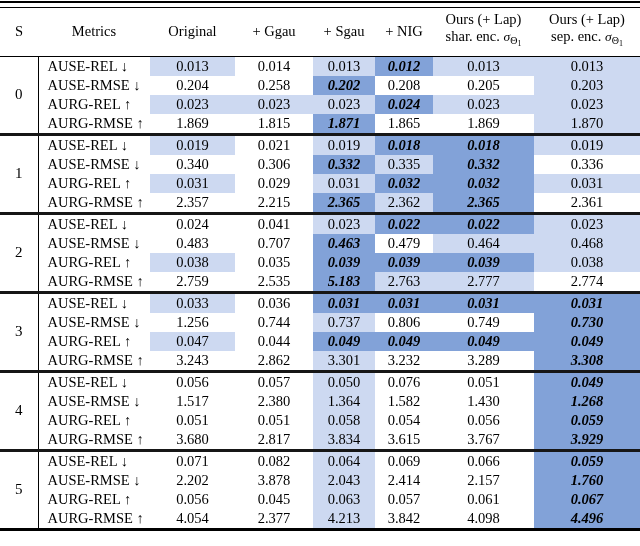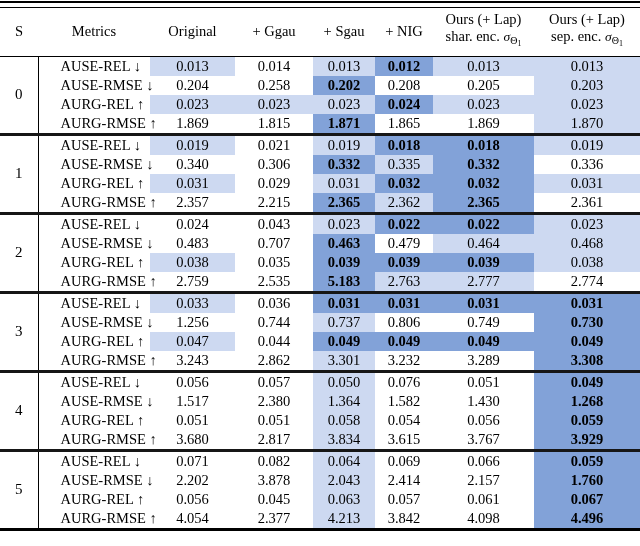--- a/index.html
+++ b/index.html
@@ -26,25 +26,25 @@
   }
   thead{border-bottom:1.6px solid #000;}
   tbody.block{border-top:0;}
   tbody.block + tbody.block{border-top:3px solid #161616;}
   tbody.block:last-of-type{border-bottom:3.5px solid #000;}
   td{font-size:14.5px;height:19px;padding:0;vertical-align:middle;}
   td.s-cell{
     text-align:center;font-size:15px;
     border-right:1.3px solid #000;
   }
-  td.metric{padding-left:22px;white-space:nowrap;}
+  td.metric{padding-left:9px;white-space:nowrap;}
   td.val{text-align:center;}
   .c-w{background:transparent;}
   .c-l{background:var(--hl-light,#cdd9f1);margin-top:40px;}
-  .c-d{background:var(--hl-dark,#82a2d8);font-weight:bold;}
+  .c-d{background:var(--hl-dark,#82a2d8);font-weight:bold;font-style:italic;}
   .sig{font-style:italic;font-size:13.5px;}
   .sub{font-size:10px;vertical-align:-3px;}
   .subsub{font-size:8px;vertical-align:-5px;}
   .caption{
     margin-top:15px;padding:0 2px;
     font-weight:bold;font-size:17.5px;line-height:22px;
     white-space:nowrap;
   }
 </style>
 </head>
@@ -160,21 +160,21 @@
           <td class="val c-l">2.362</td>
           <td class="val c-d">2.365</td>
           <td class="val c-w">2.361</td>
         </tr>
       </tbody>
       <tbody class="block">
         <tr>
           <td rowspan="4" class="s-cell">2</td>
           <td class="metric">AUSE-REL ↓</td>
           <td class="val c-w">0.024</td>
-          <td class="val c-w">0.043</td>
+          <td class="val c-w">0.041</td>
           <td class="val c-l">0.023</td>
           <td class="val c-d">0.022</td>
           <td class="val c-d">0.022</td>
           <td class="val c-l">0.023</td>
         </tr>
         <tr>
           <td class="metric">AUSE-RMSE ↓</td>
           <td class="val c-w">0.483</td>
           <td class="val c-w">0.707</td>
           <td class="val c-d">0.463</td>

